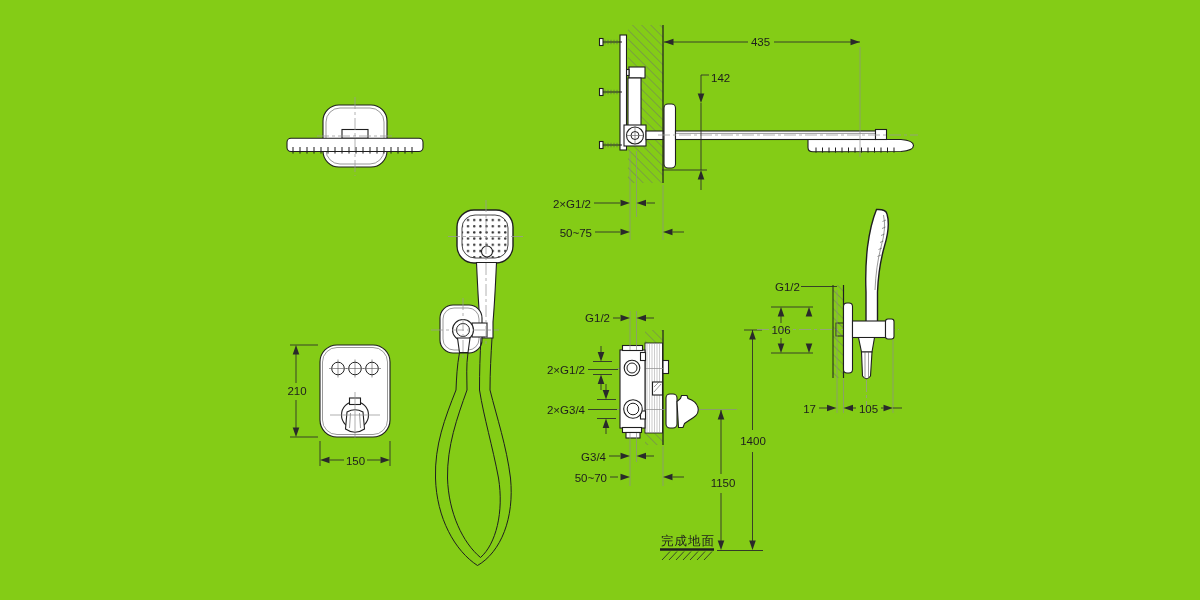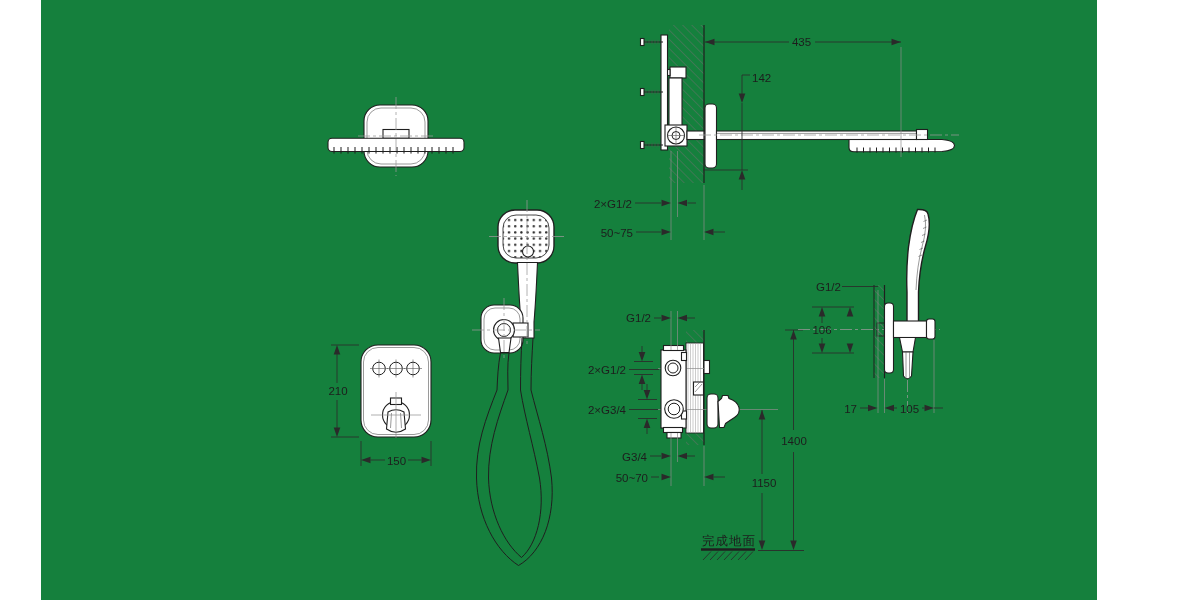--- a/index.html
+++ b/index.html
@@ -1,16 +1,16 @@
 <!DOCTYPE html>
 <html><head>
 <meta charset="utf-8">
 <style>
   html,body { margin:0; padding:0; background:#ffffff; }
-  .page { width:1056px; height:600px; background:#15803d; position:relative; font-family:"Liberation Sans",sans-serif;margin-left:41px; }
+  .page { width:1200px; height:600px; background:#84cc16; position:relative; font-family:"Liberation Sans",sans-serif; }
   svg text { font-family:"Liberation Sans",sans-serif; font-size:11.5px; fill:#1d1d1d; }
   svg text.cjk { font-size:12.5px; letter-spacing:1px; }
   .ol   { fill:#ffffff; stroke:#1f1f1f; stroke-width:1.1; }
   .ol2  { fill:#ffffff; stroke:#1f1f1f; stroke-width:1.4; }
   .ln   { fill:none; stroke:#1f1f1f; stroke-width:1; }
   .thin { fill:none; stroke:#555555; stroke-width:0.6; }
   .dim  { fill:none; stroke:#2a2a2a; stroke-width:0.85; }
   .ext  { fill:none; stroke:#8c8c8c; stroke-width:0.7; }
   .cl   { fill:none; stroke:#9a9a9a; stroke-width:0.75; stroke-dasharray:12 3 3 3; }
   .arr  { fill:#2a2a2a; stroke:none; }

